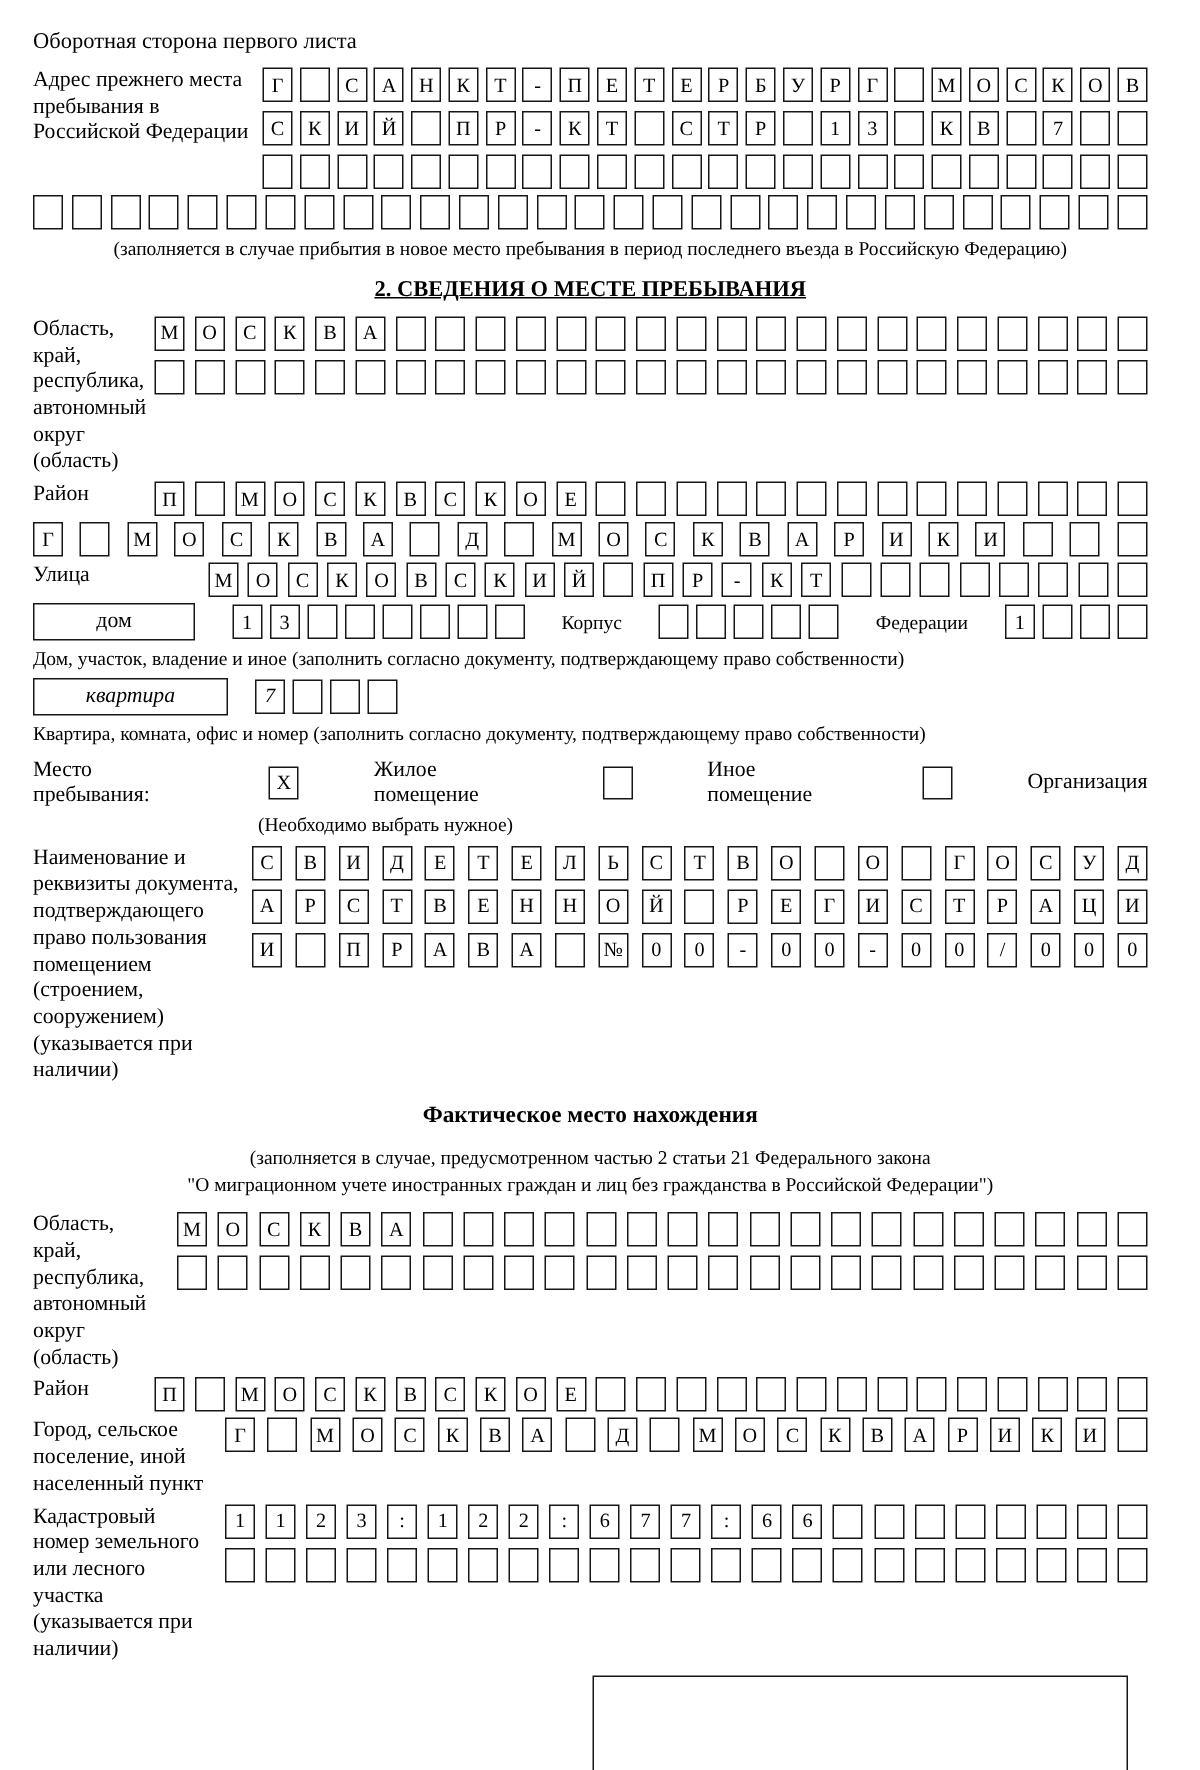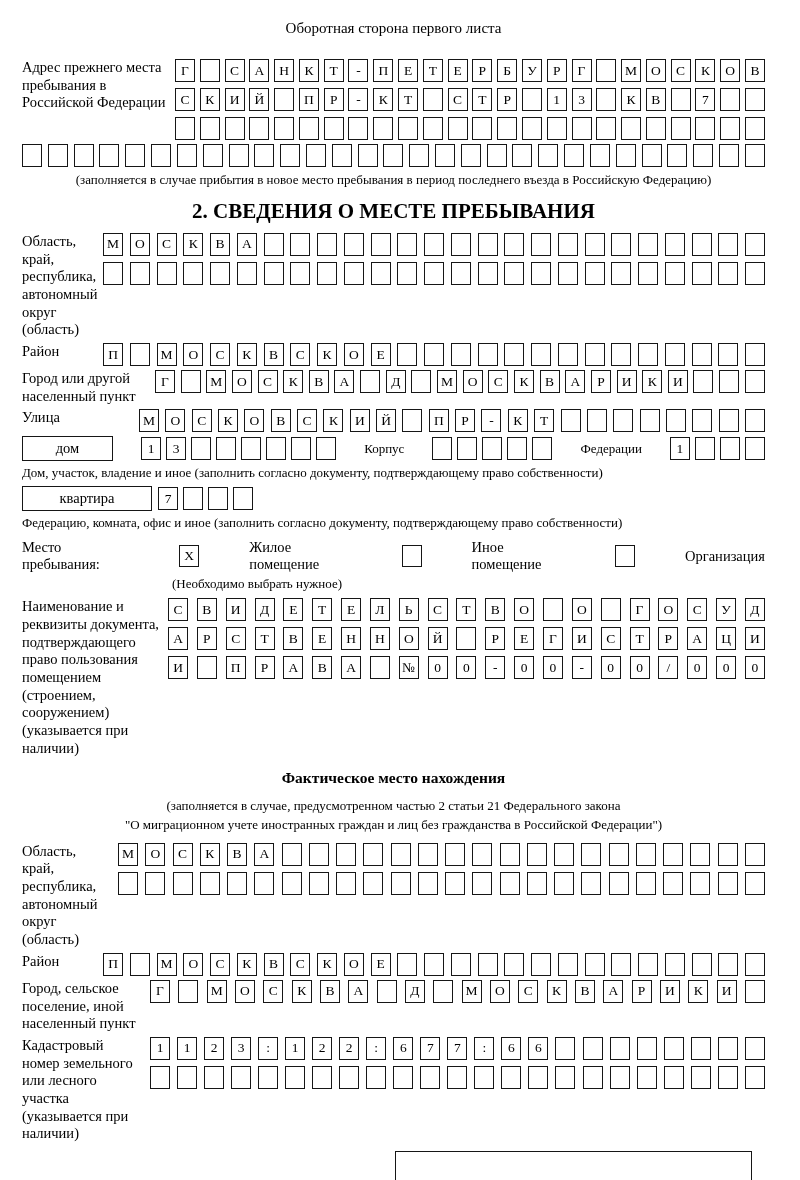--- a/index.html
+++ b/index.html
@@ -1,40 +1,40 @@
 <!DOCTYPE html>
 <html><head>
 <meta charset="utf-8">
 <style>
   html,body{margin:0;padding:0;background:#fff;}
   body{width:800px;height:1180px;overflow:hidden;color:#000;
        font-family:"Liberation Serif","DejaVu Serif",serif;}
   .page{padding:16px 35px 0 22px;box-sizing:border-box;width:800px;}
-  .page-note{text-align:center;font-size:15px;margin:4px 0 22px 0;}
+  .page-note{text-align:left;font-size:15px;margin:4px 0 8px 0;}
   .frow{display:flex;align-items:flex-start;margin-bottom:4px;}
   .flabel{flex-shrink:0;font-size:14.5px;line-height:1.22;padding-right:8px;box-sizing:border-box;}
   .w153{width:153px}.w81{width:81px}.w133{width:133px}.w117{width:117px}
   .w146{width:146px}.w96{width:96px}.w128{width:128px}
   .stack{flex:1;display:flex;flex-direction:column;gap:6px;}
   .cells{display:flex;justify-content:space-between;flex:1;min-width:0;}
   .stack .cells{flex:none;width:100%;}
   .cell{width:20px;height:23px;flex:none;border:1.4px solid #161616;box-sizing:border-box;
         display:inline-flex;align-items:center;justify-content:center;
         font-size:13.5px;background:#fff;}
   .fullrow{margin-bottom:5px;}
   .caption{font-size:13px;line-height:1.3;}
   .center{text-align:center;}
-  .sec-title{font-weight:bold;font-size:21px;text-align:center;margin:10px 0 9px 0;}
+  .sec-title{font-weight:bold;font-size:15px;text-align:center;margin:10px 0 9px 0;text-decoration:underline;}
   .widebox{border:1.4px solid #161616;height:25px;box-sizing:border-box;flex:none;
            display:inline-flex;align-items:center;justify-content:center;font-size:14.5px;}
-  .w-dom{width:91px}.w-kv{width:130px}
+  .w-dom{width:108px}.w-kv{width:130px}
   .house-row{display:flex;justify-content:space-between;align-items:center;margin:2px 0 4px 0;}
   .inline-label{font-size:13px;flex:none;}
   .cells-fixed{display:inline-flex;gap:5px;flex:none;}
-  .apt-row{display:flex;align-items:center;gap:6px;margin:4px 0 4px 0;}
+  .apt-row{display:flex;align-items:center;gap:18px;margin:4px 0 4px 0;font-style:italic;}
   .stay-row{display:flex;align-items:center;font-size:14.5px;margin:7px 0 3px 0;gap:41px;}
   .stay-row .cell{margin:0 9px 0 7px;height:22px;}
   .choose-note{width:470px;text-align:center;font-size:13px;margin-bottom:6px;}
   .law-note{text-align:center;font-size:13px;line-height:1.4;margin-bottom:9px;}
   .fact-title{font-weight:bold;font-size:15.5px;text-align:center;margin:12px 0 10px 0;}
   .stamp-area{margin-left:373px;width:370px;margin-top:8px;}
   .stamp-box{width:357px;height:175px;border:1.6px solid #161616;box-sizing:border-box;}
   .mb6{margin-bottom:6px;}
 </style>
 </head>
@@ -247,21 +247,20 @@
         <span class="cell"></span>
         <span class="cell"></span>
         <span class="cell"></span>
         <span class="cell"></span>
         <span class="cell"></span>
         <span class="cell"></span>
       </div>
   </div>
 
   <div class="frow">
-    <div class="flabel w133">Город или другой населенный пункт</div>
     <div class="cells">
         <span class="cell">Г</span>
         <span class="cell"></span>
         <span class="cell">М</span>
         <span class="cell">О</span>
         <span class="cell">С</span>
         <span class="cell">К</span>
         <span class="cell">В</span>
         <span class="cell">А</span>
         <span class="cell"></span>
@@ -345,21 +344,21 @@
 
   <div class="apt-row">
     <span class="widebox w-kv">квартира</span>
     <span class="cells-fixed">
         <span class="cell">7</span>
         <span class="cell"></span>
         <span class="cell"></span>
         <span class="cell"></span>
       </span>
   </div>
-  <div class="caption">Федерацию, комната, офис и иное (заполнить согласно документу, подтверждающему право собственности)</div>
+  <div class="caption">Квартира, комната, офис и номер (заполнить согласно документу, подтверждающему право собственности)</div>
 
   <div class="stay-row">
     <span>Место пребывания:</span>
     <span class="cell">X</span>
     <span>Жилое помещение</span>
     <span class="cell"></span>
     <span>Иное помещение</span>
     <span class="cell"></span>
     <span>Организация</span>
   </div>

